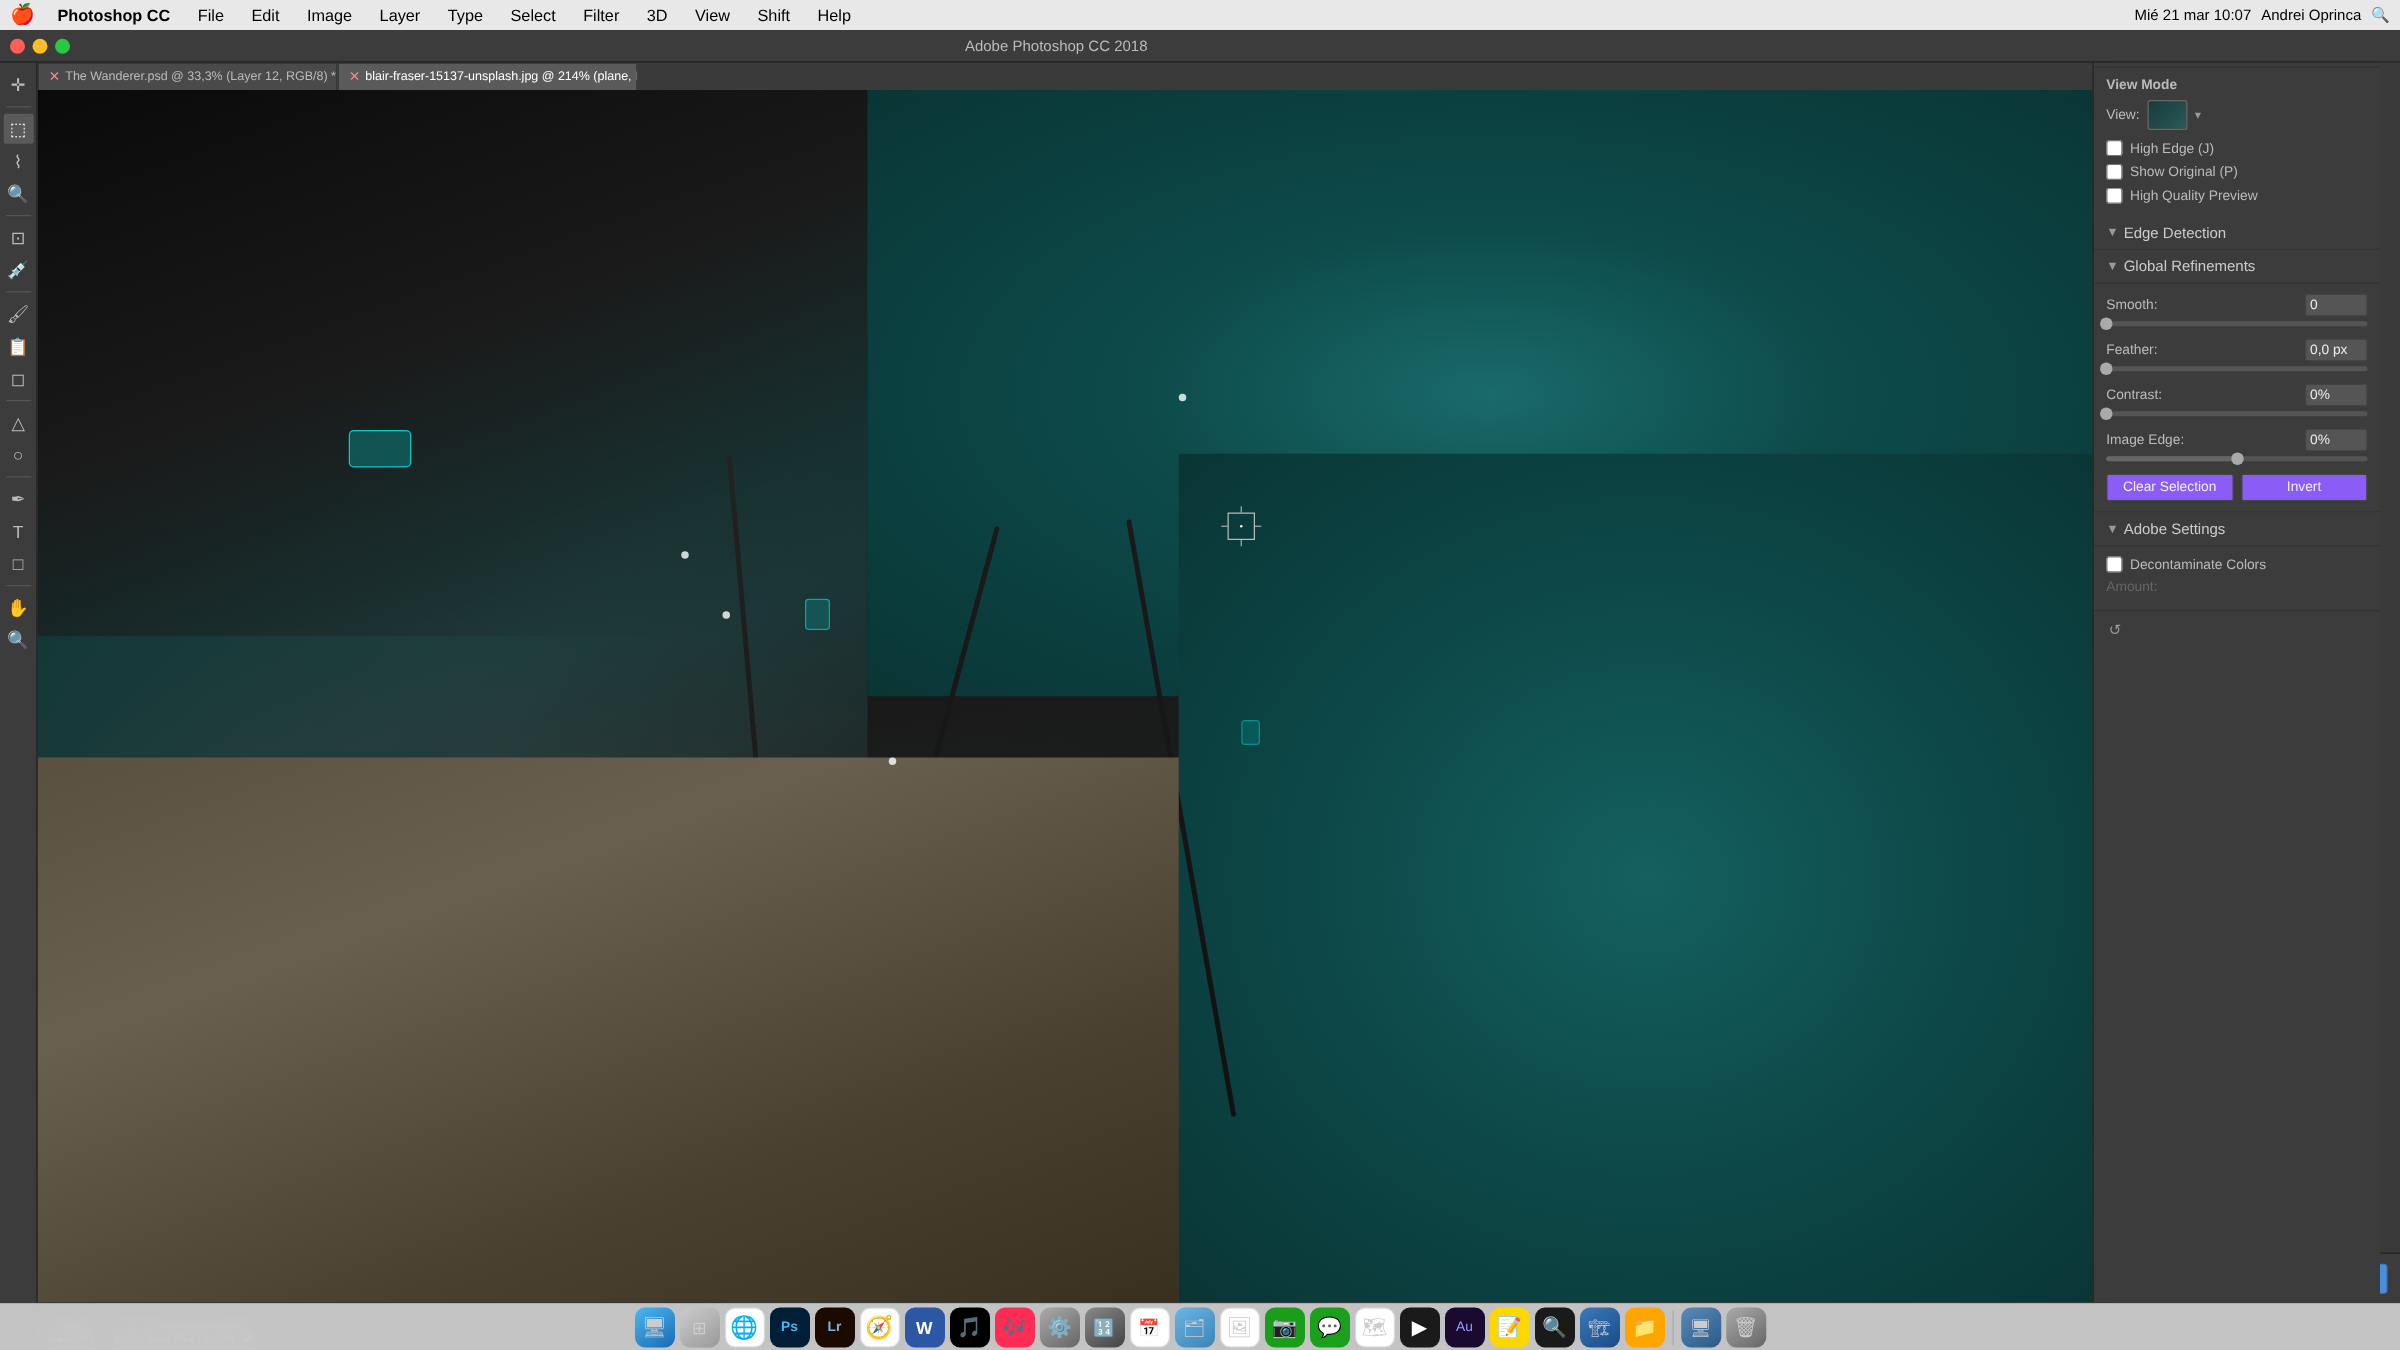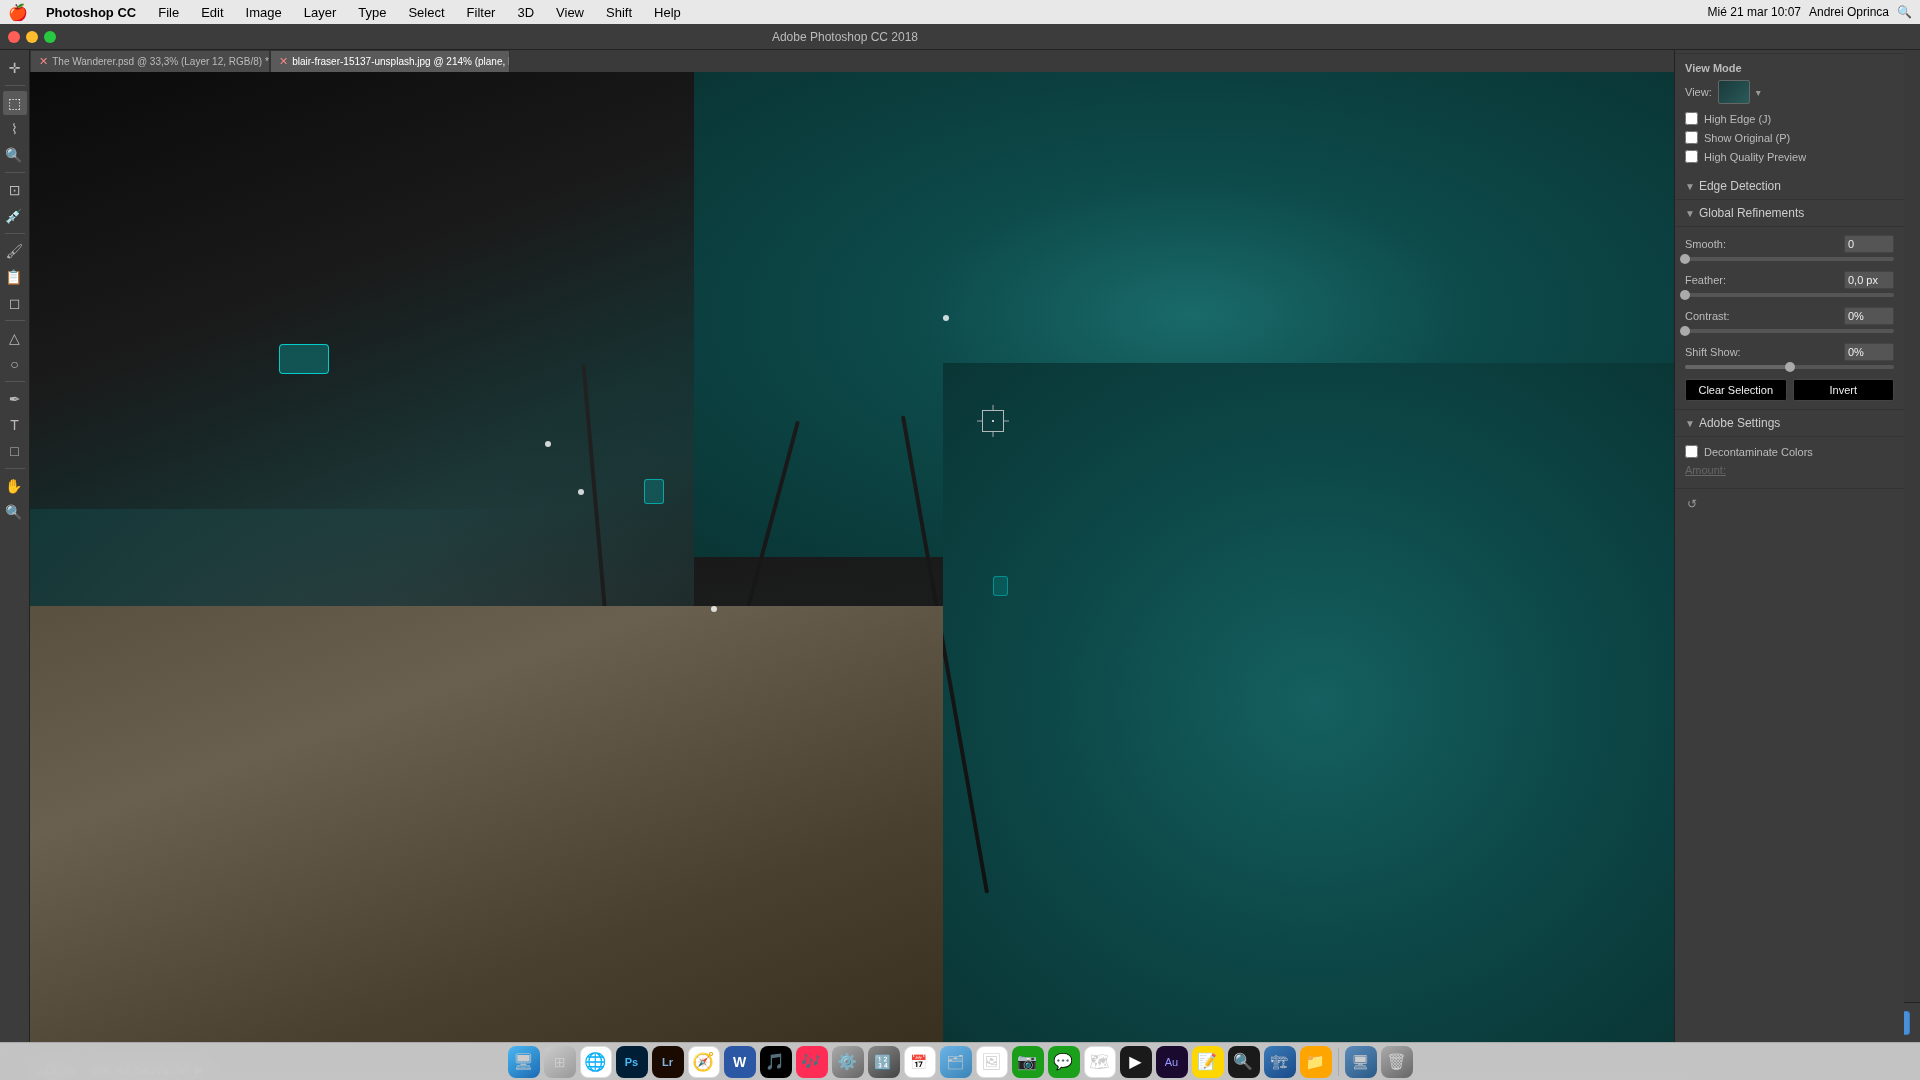--- a/index.html
+++ b/index.html
@@ -284,21 +284,21 @@
 
     
     .btn-row {
       display: flex;
       gap: 6px;
       margin-top: 8px;
       flex-wrap: wrap;
     }
     .ps-btn {
       flex: 1;
-      background: #000000;
+      background: #8b5cf6;
       border: 1px solid #444;
       color: #eee;
       font-size: 11px;
       height: 22px;
       cursor: pointer;
       border-radius: 2px;
       white-space: nowrap;
       padding: 0 6px;
     }
 
@@ -577,21 +577,21 @@
     <div class="row-label">
       <span>Contrast:</span>
       <input class="input-value-field" type="text" value="0%" style="">
     </div>
     <div class="slider-track">
       <div class="slider-fill" style="width:0%;"></div>
       <div class="slider-thumb" style="left:0%;"></div>
     </div>
 
     <div class="row-label">
-      <span>Shift Show:</span>
+      <span>Image Edge:</span>
       <input class="input-value-field" type="text" value="0%" style="">
     </div>
     <div class="slider-track">
       <div class="slider-fill" style="width:50%;"></div>
       <div class="slider-thumb" style="left:50%;"></div>
     </div>
 
     <div class="btn-row">
       <button class="ps-btn">Clear Selection</button>
       <button class="ps-btn">Invert</button>
@@ -600,21 +600,21 @@
 
   <div class="section-header">
     <span class="chevron">▼</span>
     <span>Adobe Settings</span>
   </div>
   <div class="section-body">
     <div class="checkbox-row">
       <input type="checkbox" style="">
       <span>Decontaminate Colors</span>
     </div>
-    <div class="row-label" style="color:#666;text-decoration:underline;">
+    <div class="row-label" style="color:#666;">
       <span>Amount:</span>
     </div>
   </div>
 
   <div style="padding:8px 10px;display:flex;align-items:center;">
     <div class="reset-icon">↺</div>
   </div>
 </div>
 
 <div id="bottom-bar">

